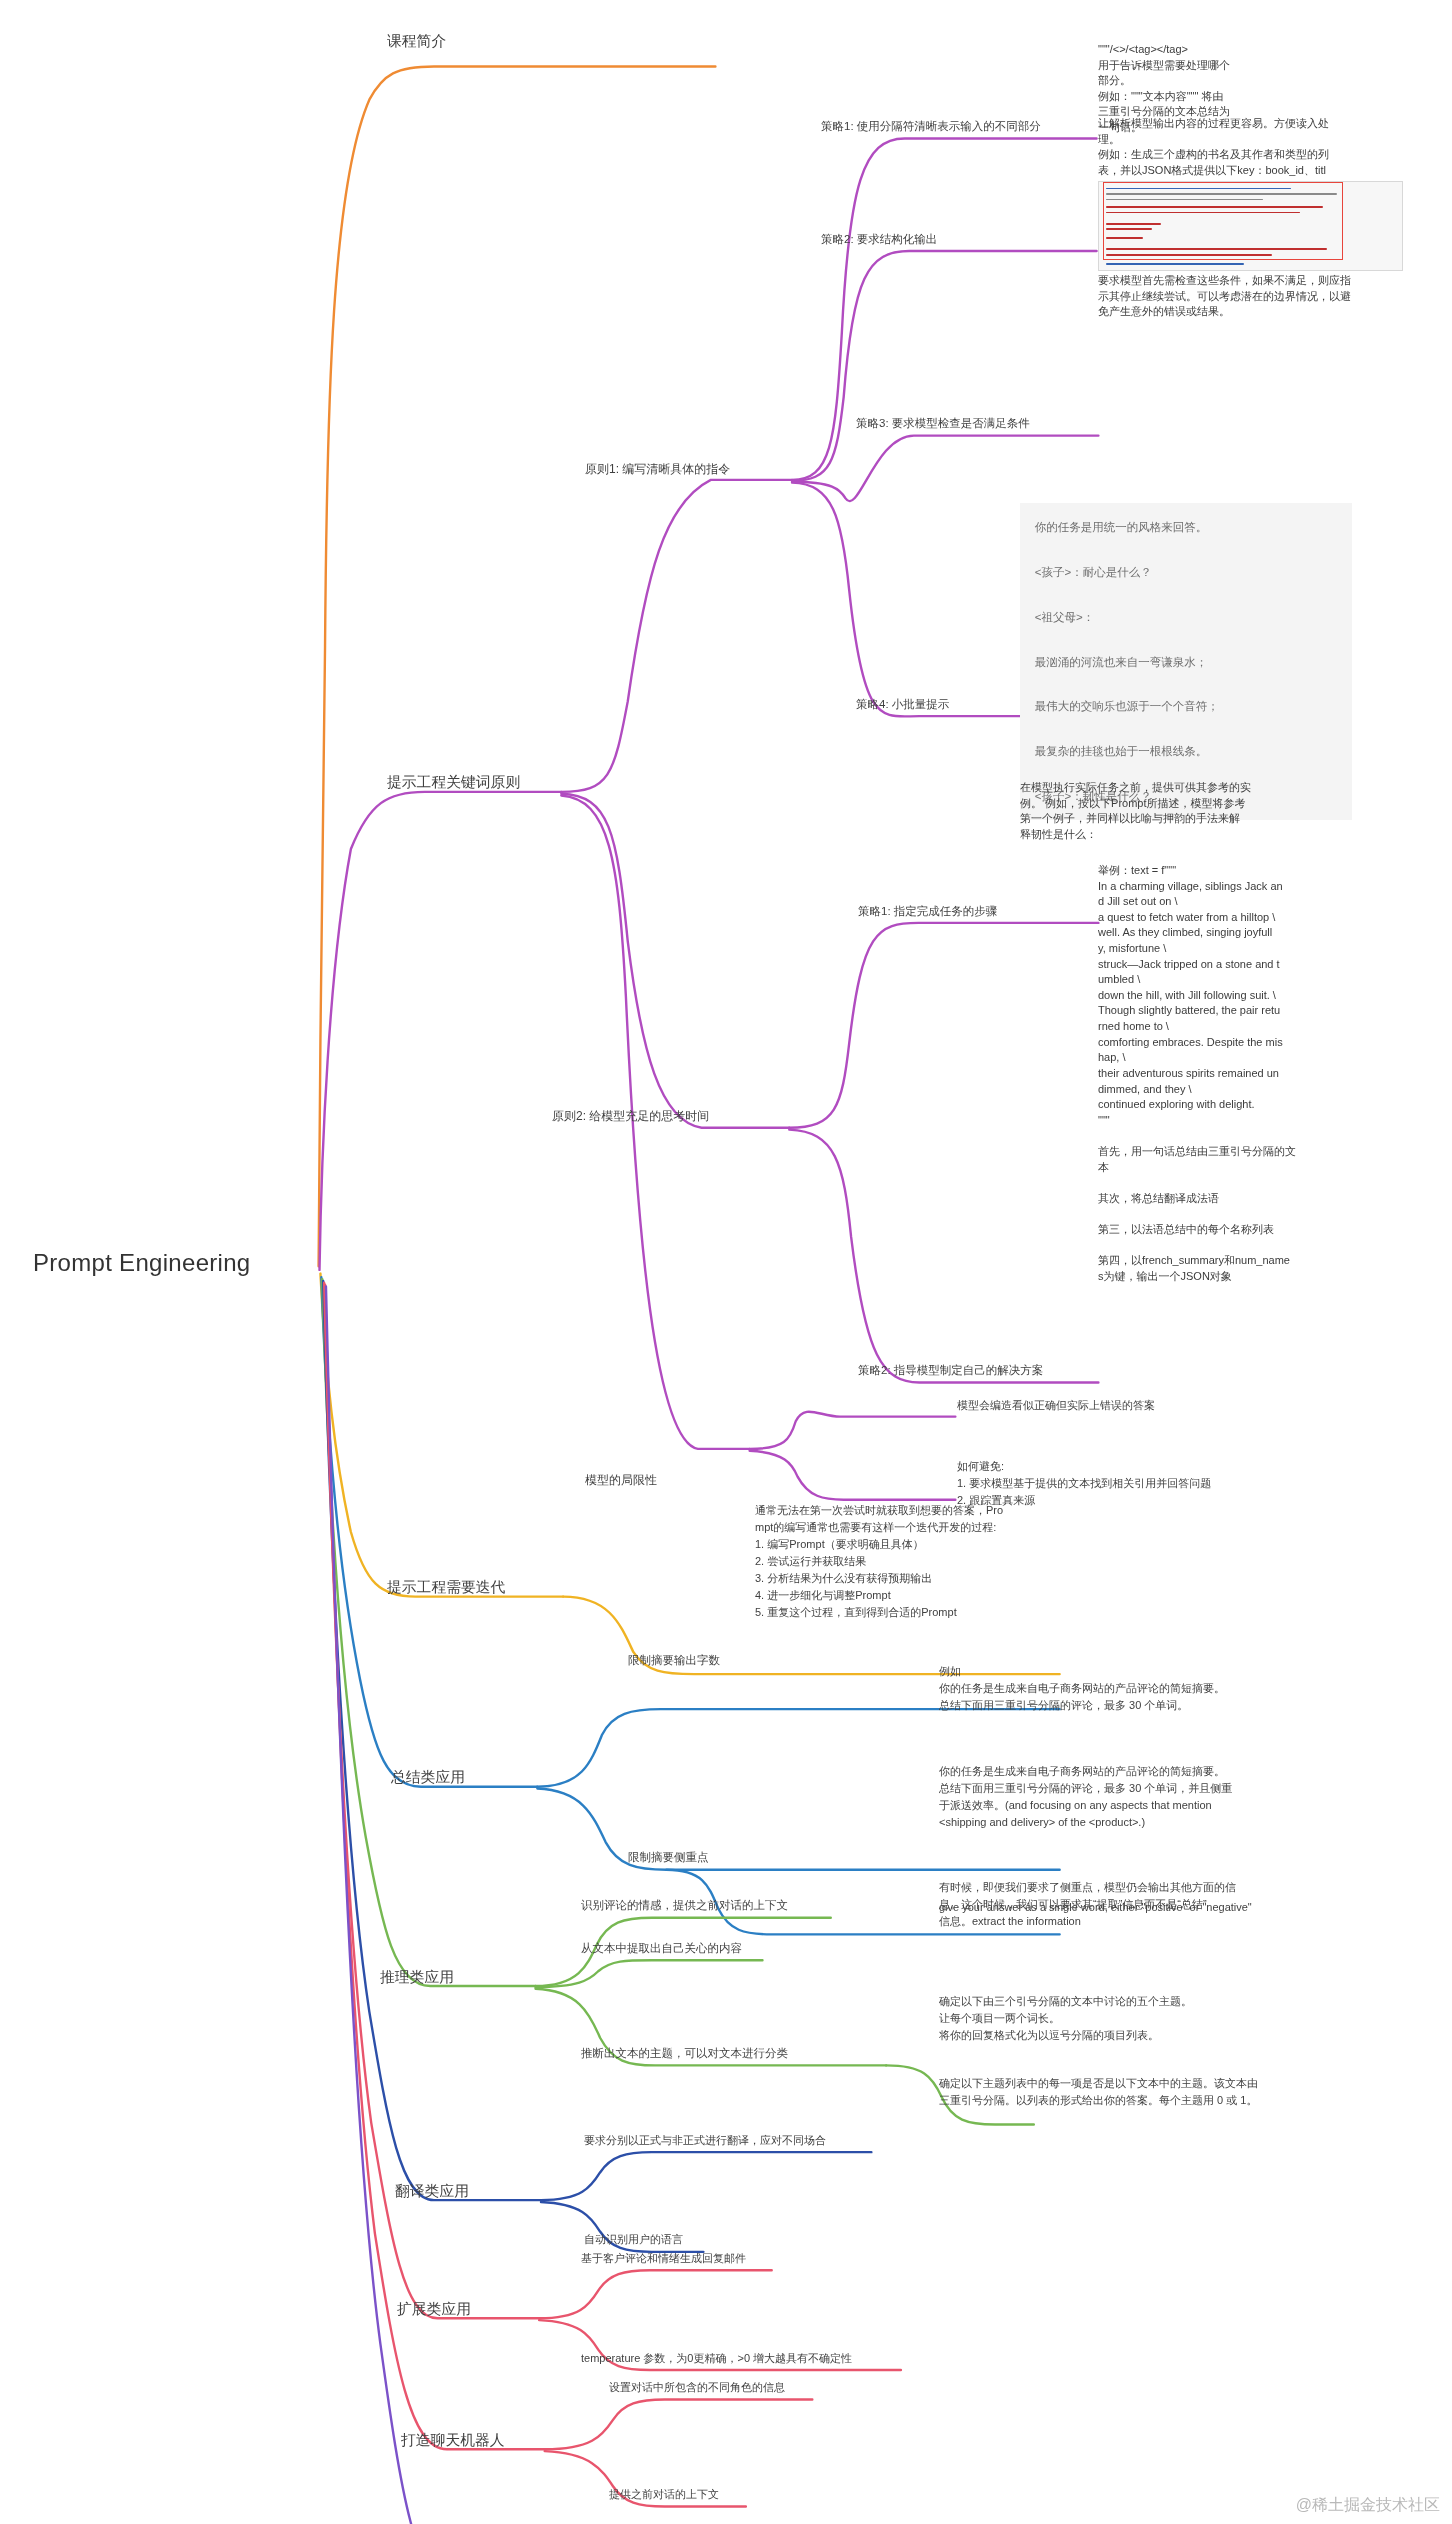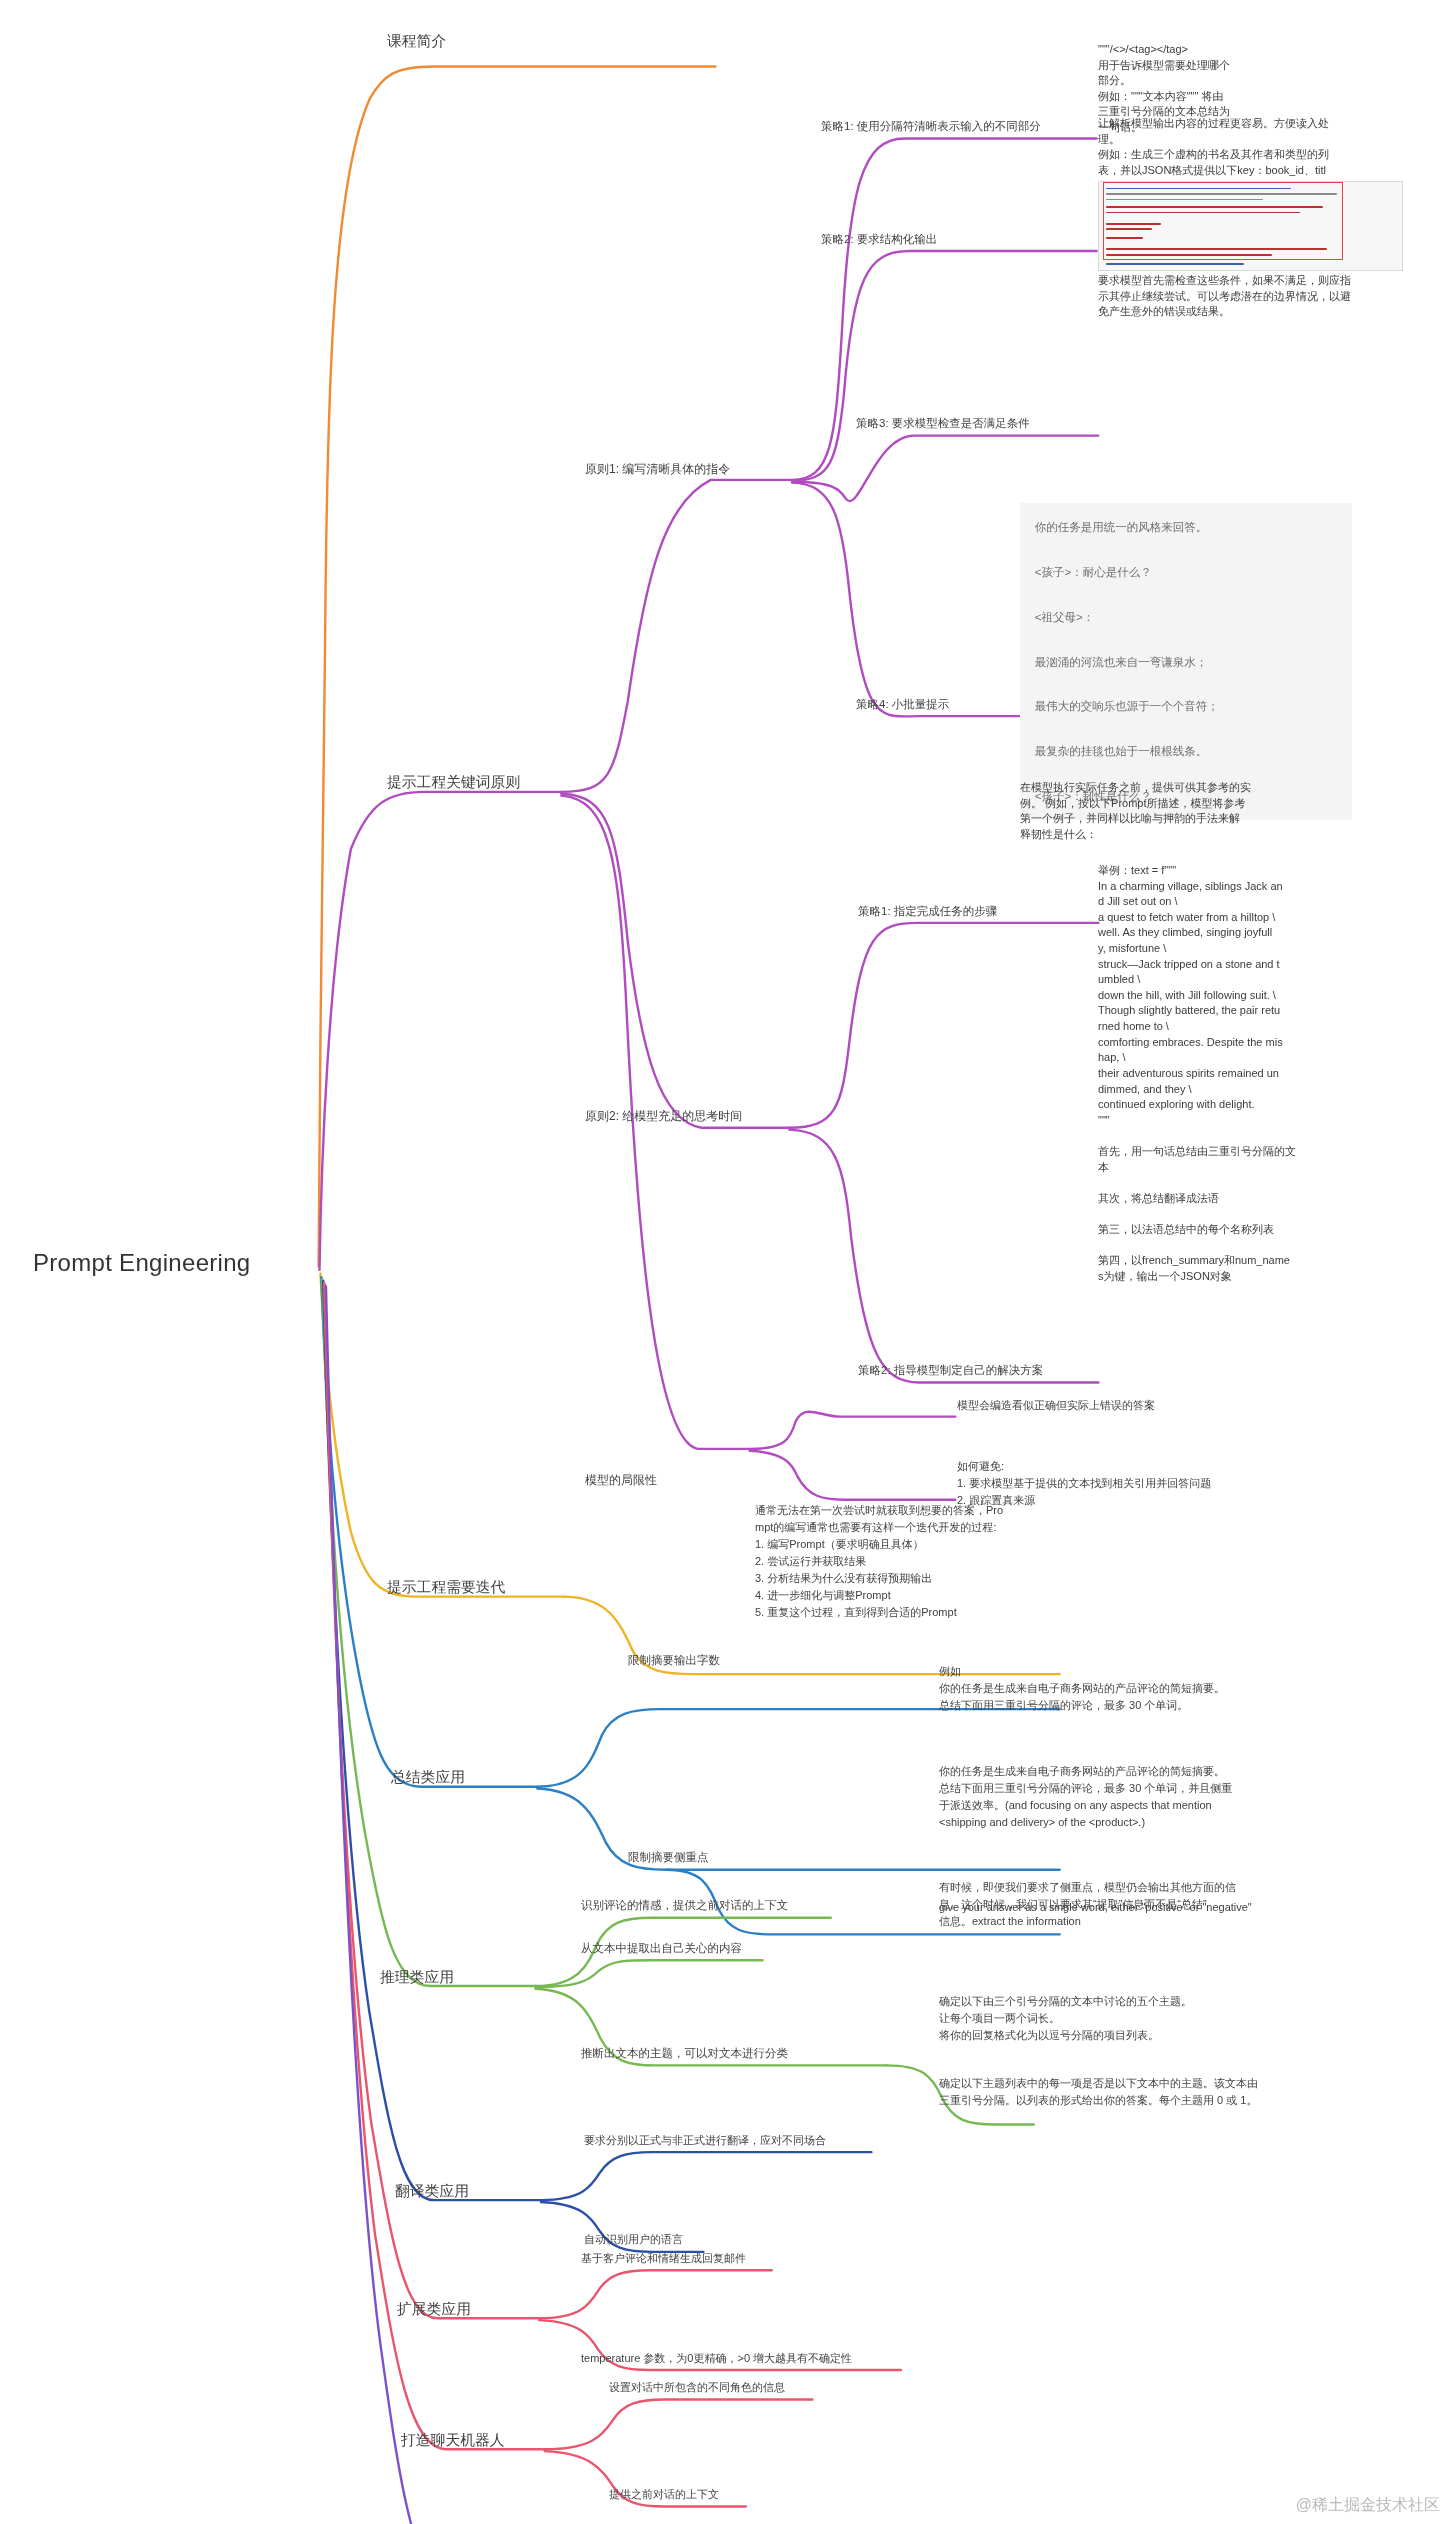--- a/index.html
+++ b/index.html
@@ -134,21 +134,21 @@
   <div class="node lvl1" style="left:380px; top:1966px;">推理类应用</div>
 
   <div class="node lvl1" style="left:395px; top:2180px;">翻译类应用</div>
 
   <div class="node lvl1" style="left:397px; top:2298px;">扩展类应用</div>
 
   <div class="node lvl1" style="left:401px; top:2429px;">打造聊天机器人</div>
 
   <div class="node lvl2" style="left:585px; top:460px;">原则1: 编写清晰具体的指令</div>
 
-  <div class="node lvl2" style="left:585px; top:1107px;text-align:right;">原则2: 给模型充足的思考时间</div>
+  <div class="node lvl2" style="left:552px; top:1107px;text-align:right;">原则2: 给模型充足的思考时间</div>
 
   <div class="node lvl2" style="left:585px; top:1471px;">模型的局限性</div>
 
   <div class="node lvl3" style="left:821px; top:118px;">策略1: 使用分隔符清晰表示输入的不同部分</div>
 
   <div class="node lvl3" style="left:821px; top:231px;">策略2: 要求结构化输出</div>
 
   <div class="node lvl3" style="left:856px; top:415px;">策略3: 要求模型检查是否满足条件</div>
 
   <div class="node lvl3" style="left:856px; top:696px;">策略4: 小批量提示</div>

